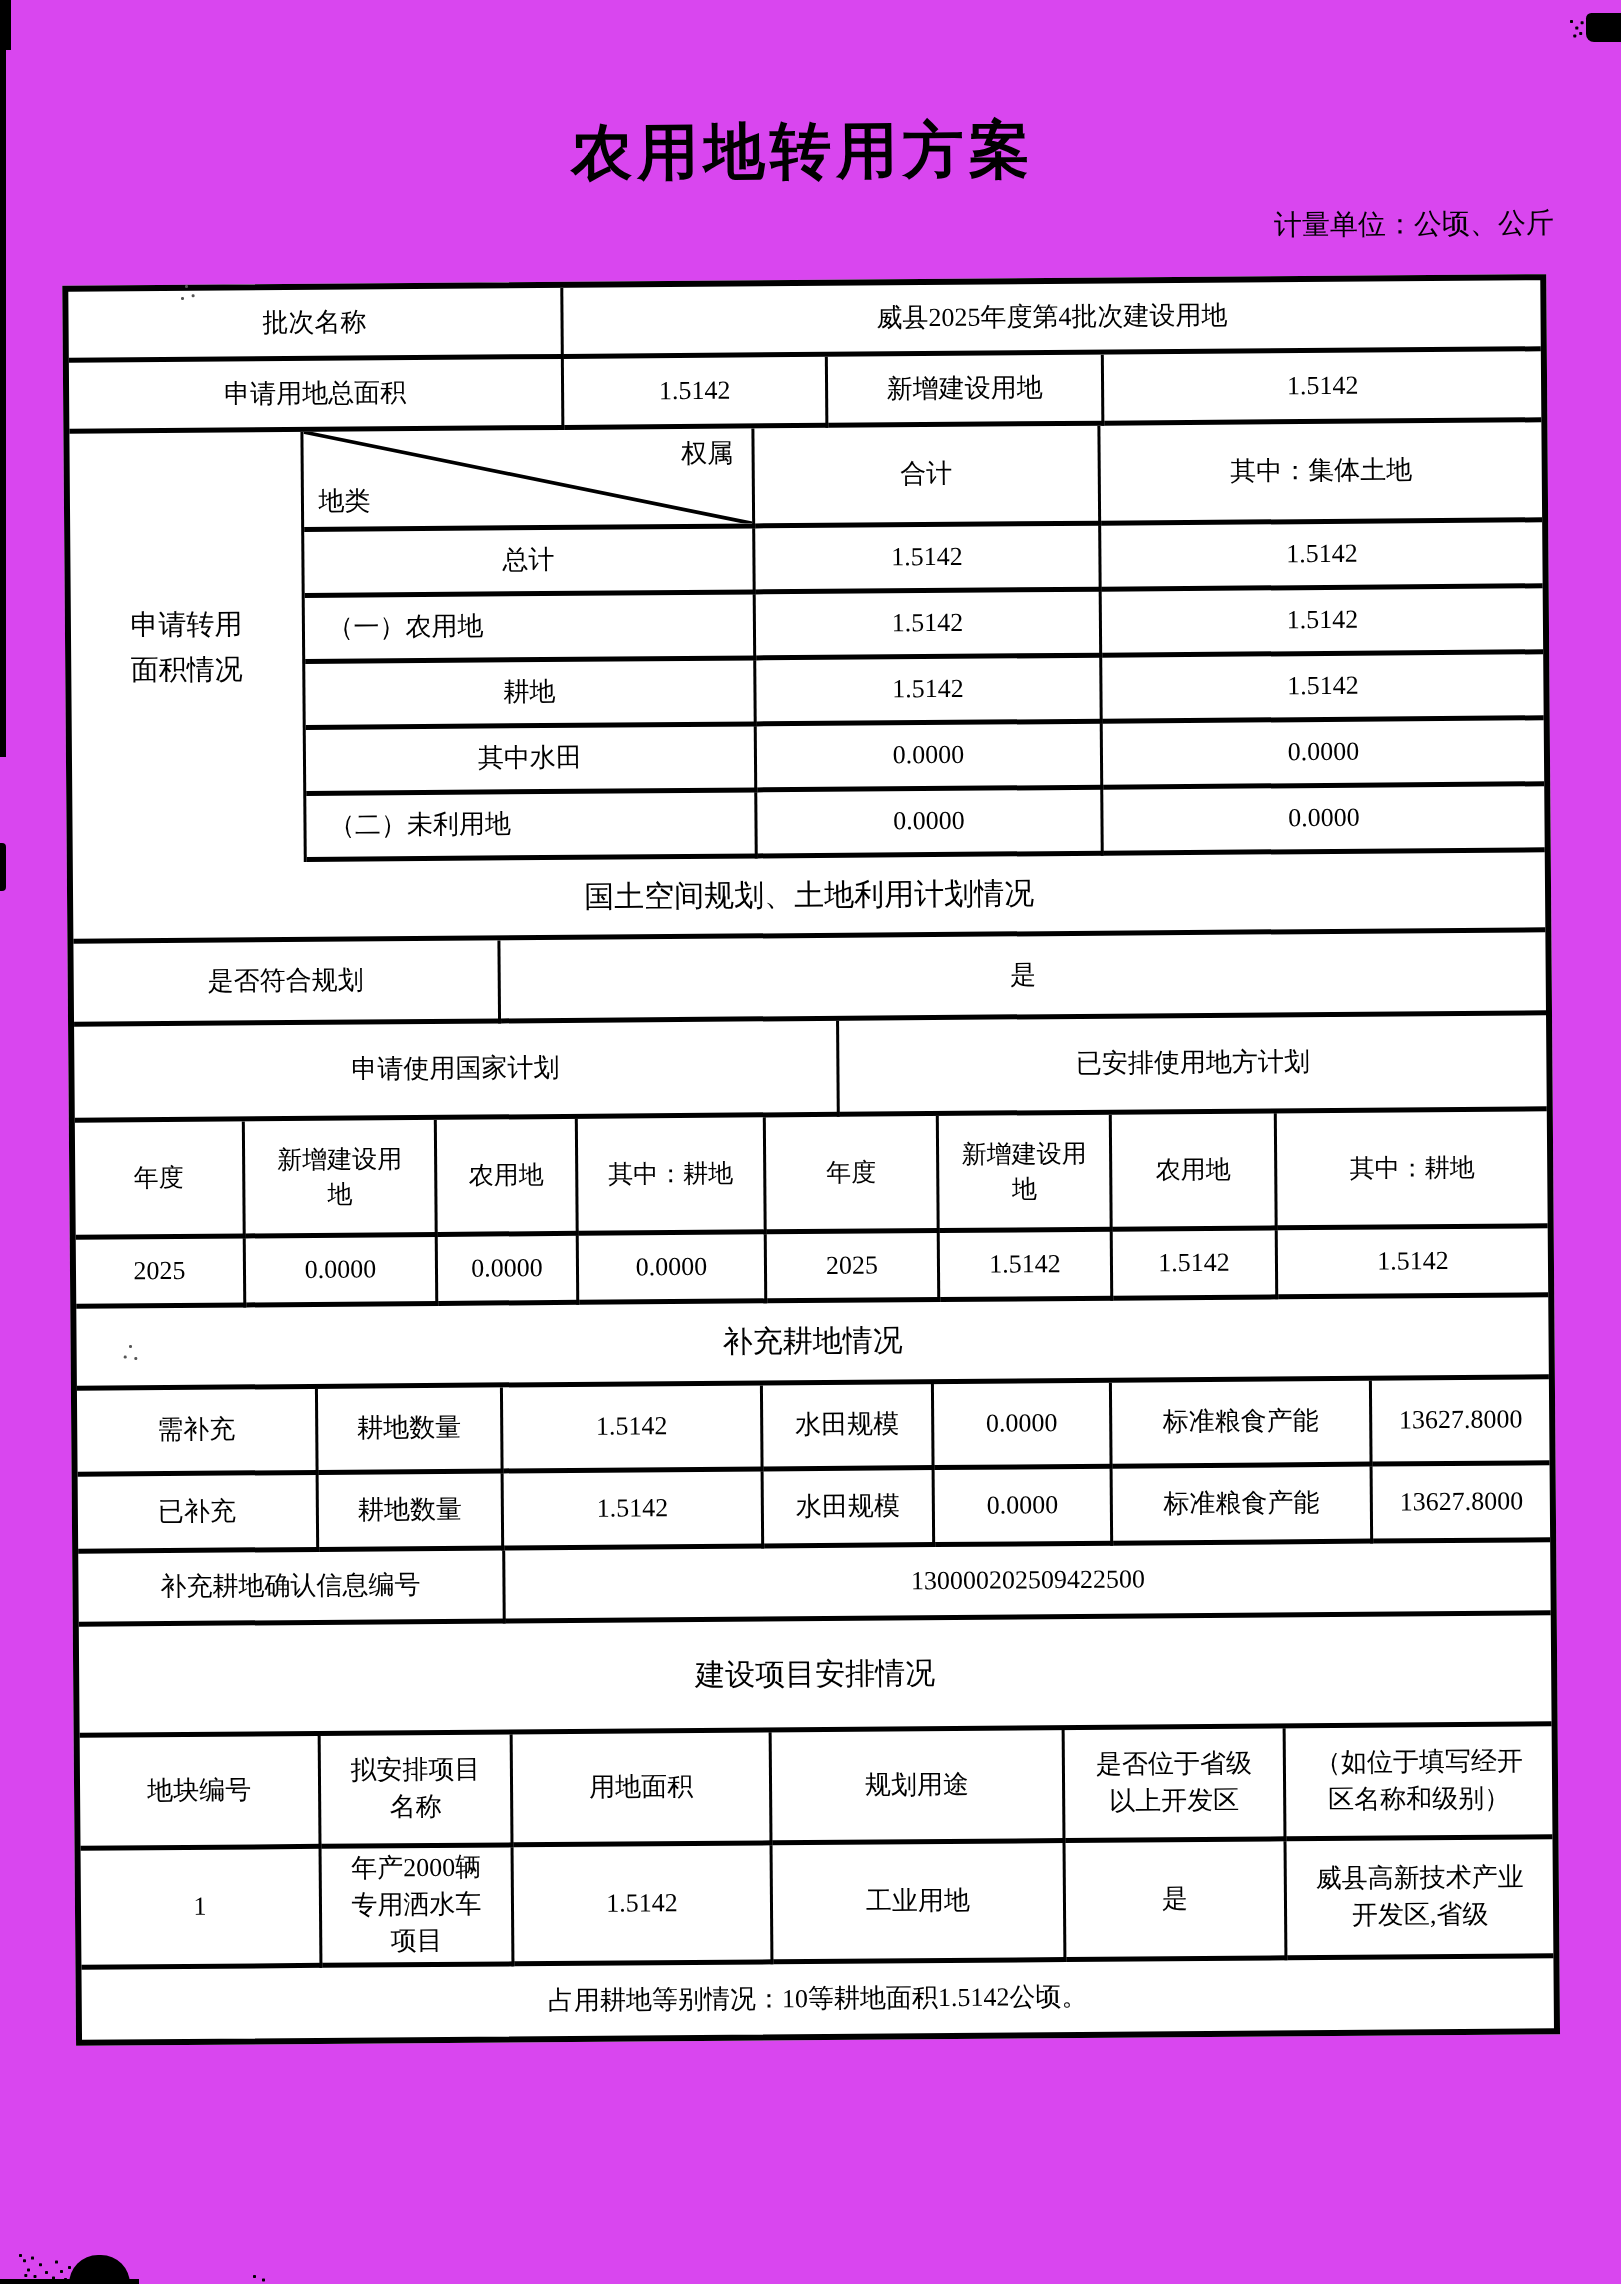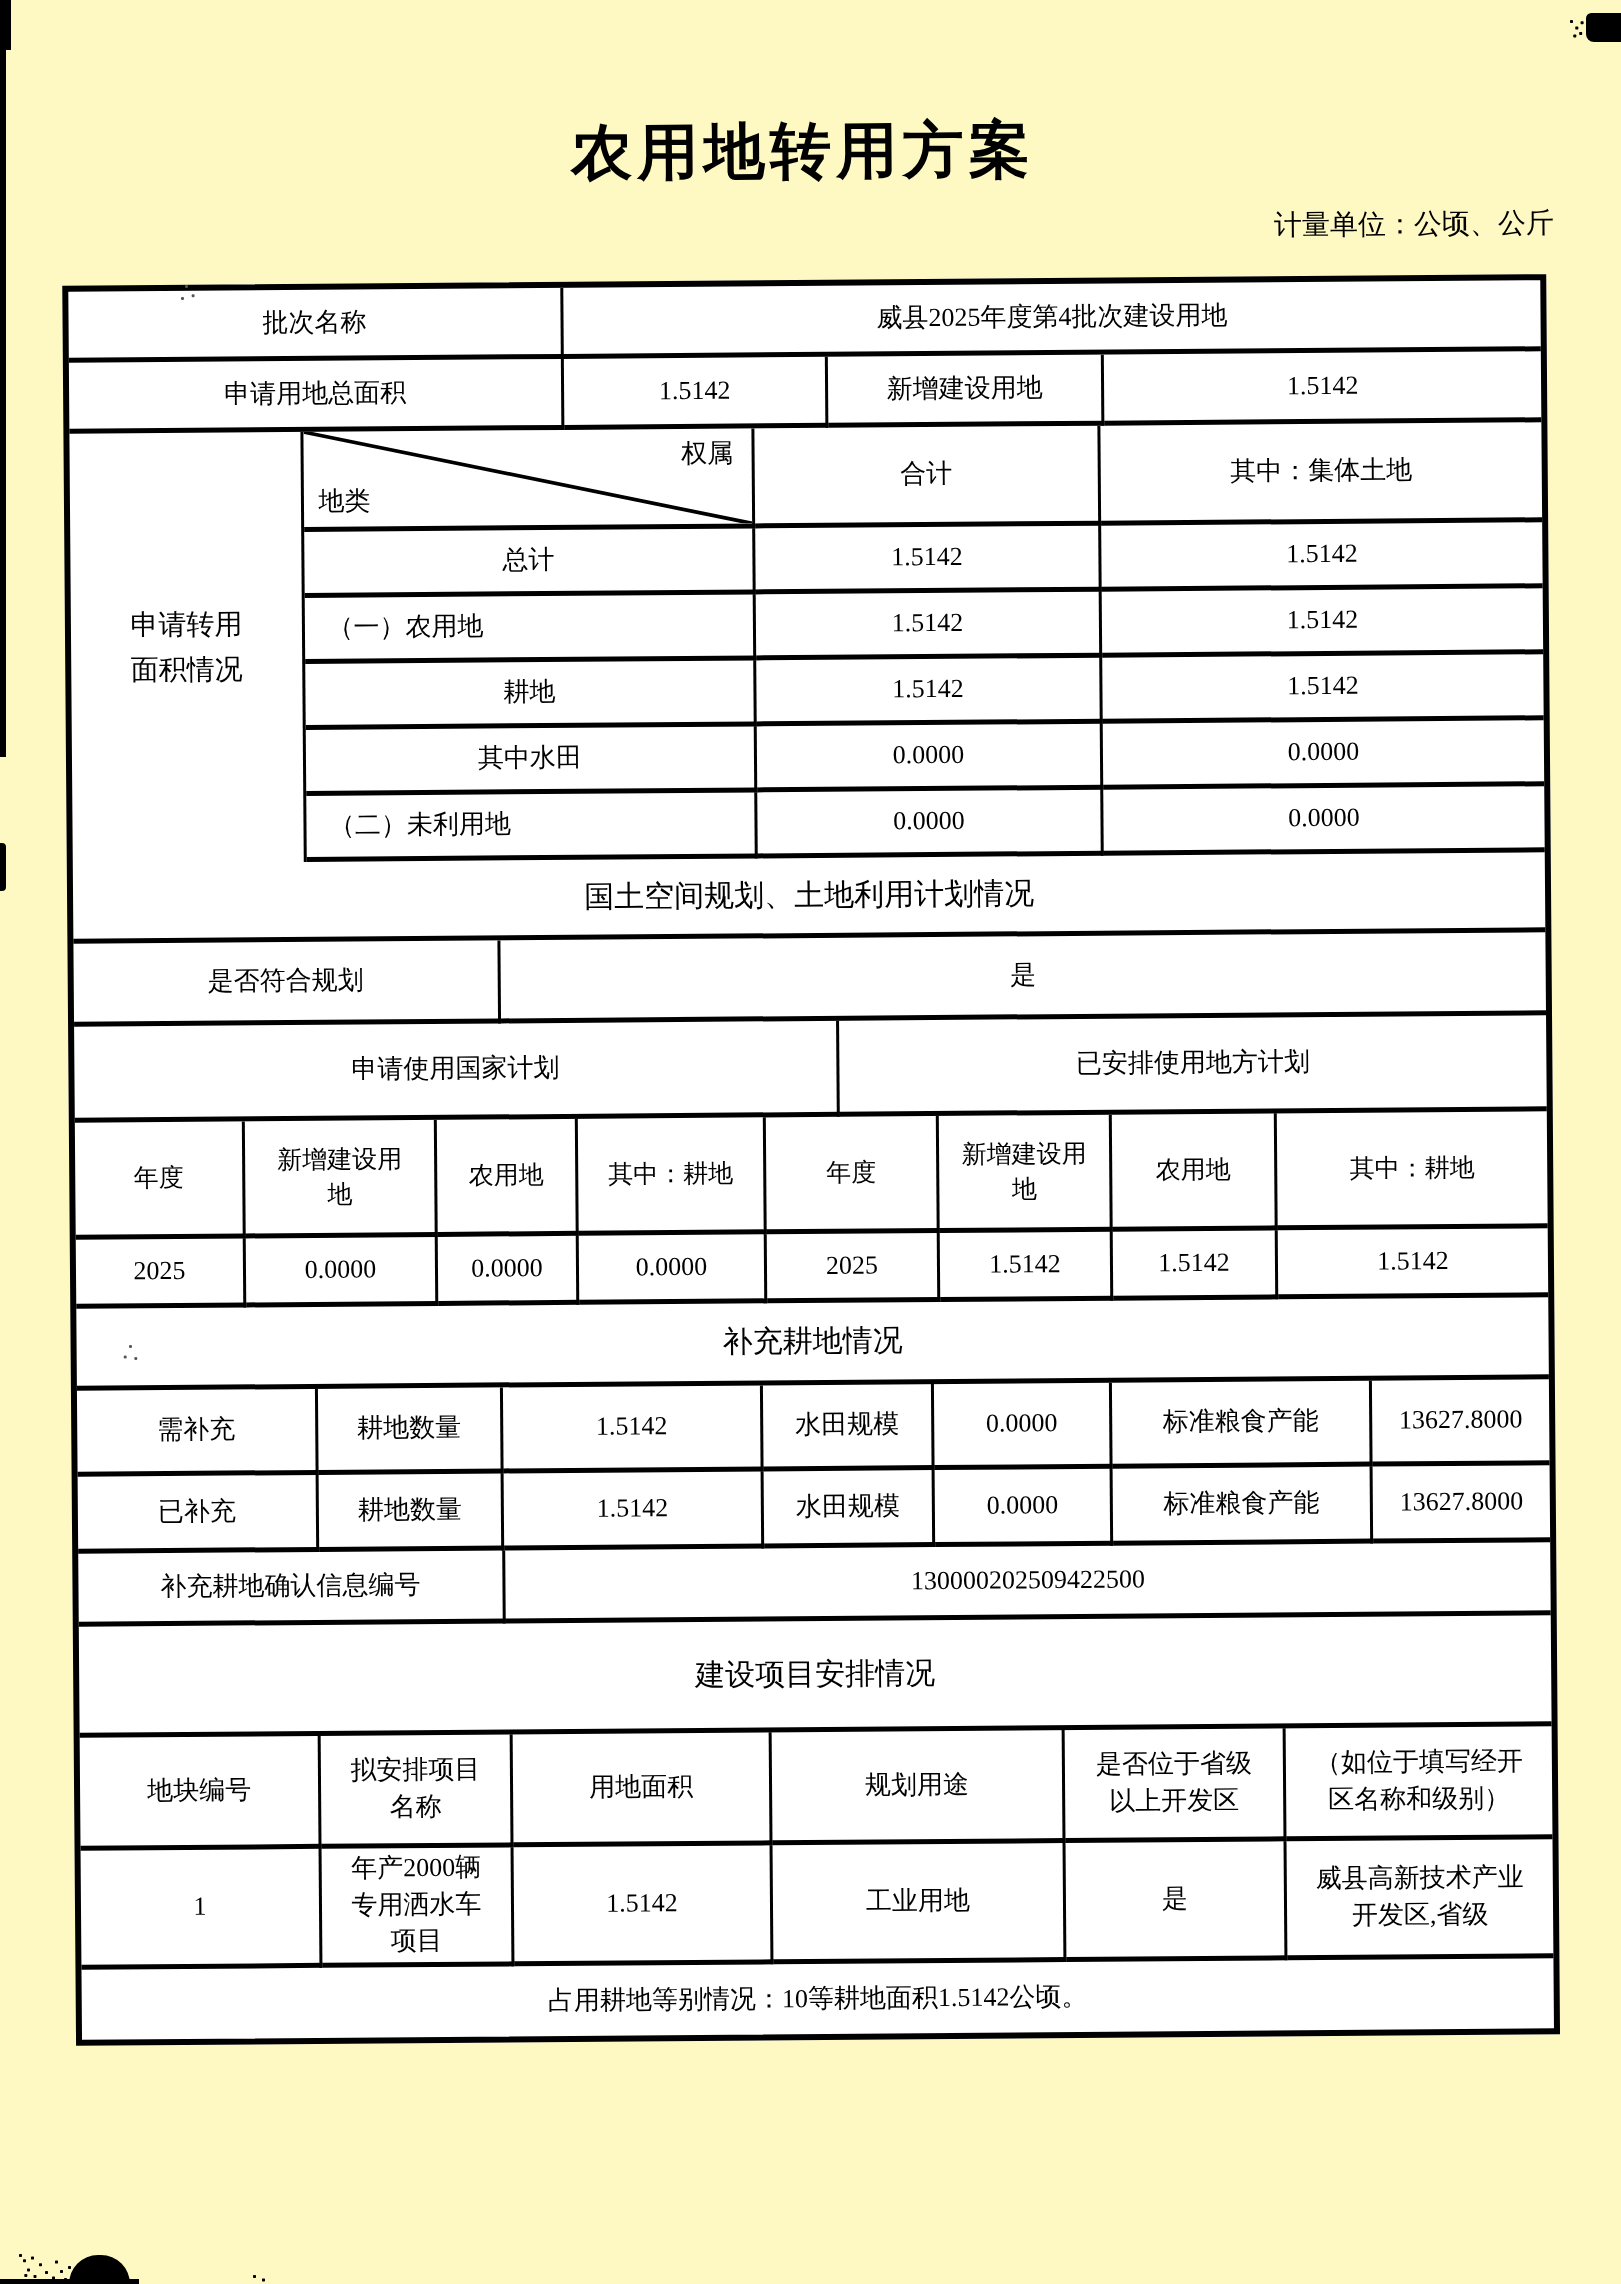--- a/index.html
+++ b/index.html
@@ -1,16 +1,16 @@
 <!DOCTYPE html>
 <html style="font-size:10.6px"><head>
 <meta charset="utf-8">
 <style>
   html,body{margin:0;padding:0;background:#ffffff;}
-  .page{position:relative;width:1622px;height:2284px;background:#fef9c3;overflow:hidden;
+  .page{position:relative;width:1622px;height:2284px;background:#d946ef;overflow:hidden;
         font-family:"Liberation Serif","DejaVu Serif",serif;color:#000;}
   .sheet{position:absolute;inset:0;transform:rotate(-0.45deg);transform-origin:50% 50%;}
   .title{position:absolute;top:111px;left:0;right:0;text-align:center;
          font-size:61px;font-weight:700;letter-spacing:5.3px;}
   .unit-note{position:absolute;top:210px;right:61px;font-size:28px;}
   .tbl{position:absolute;left:69px;top:280px;width:1484px;border:6px solid #000;
        box-sizing:border-box;background:#fff;}
   .r{display:flex;}
   .c{border-right:3.3px solid #000;border-bottom:5.3px solid #000;box-sizing:border-box;
      display:flex;align-items:center;justify-content:center;text-align:center;

